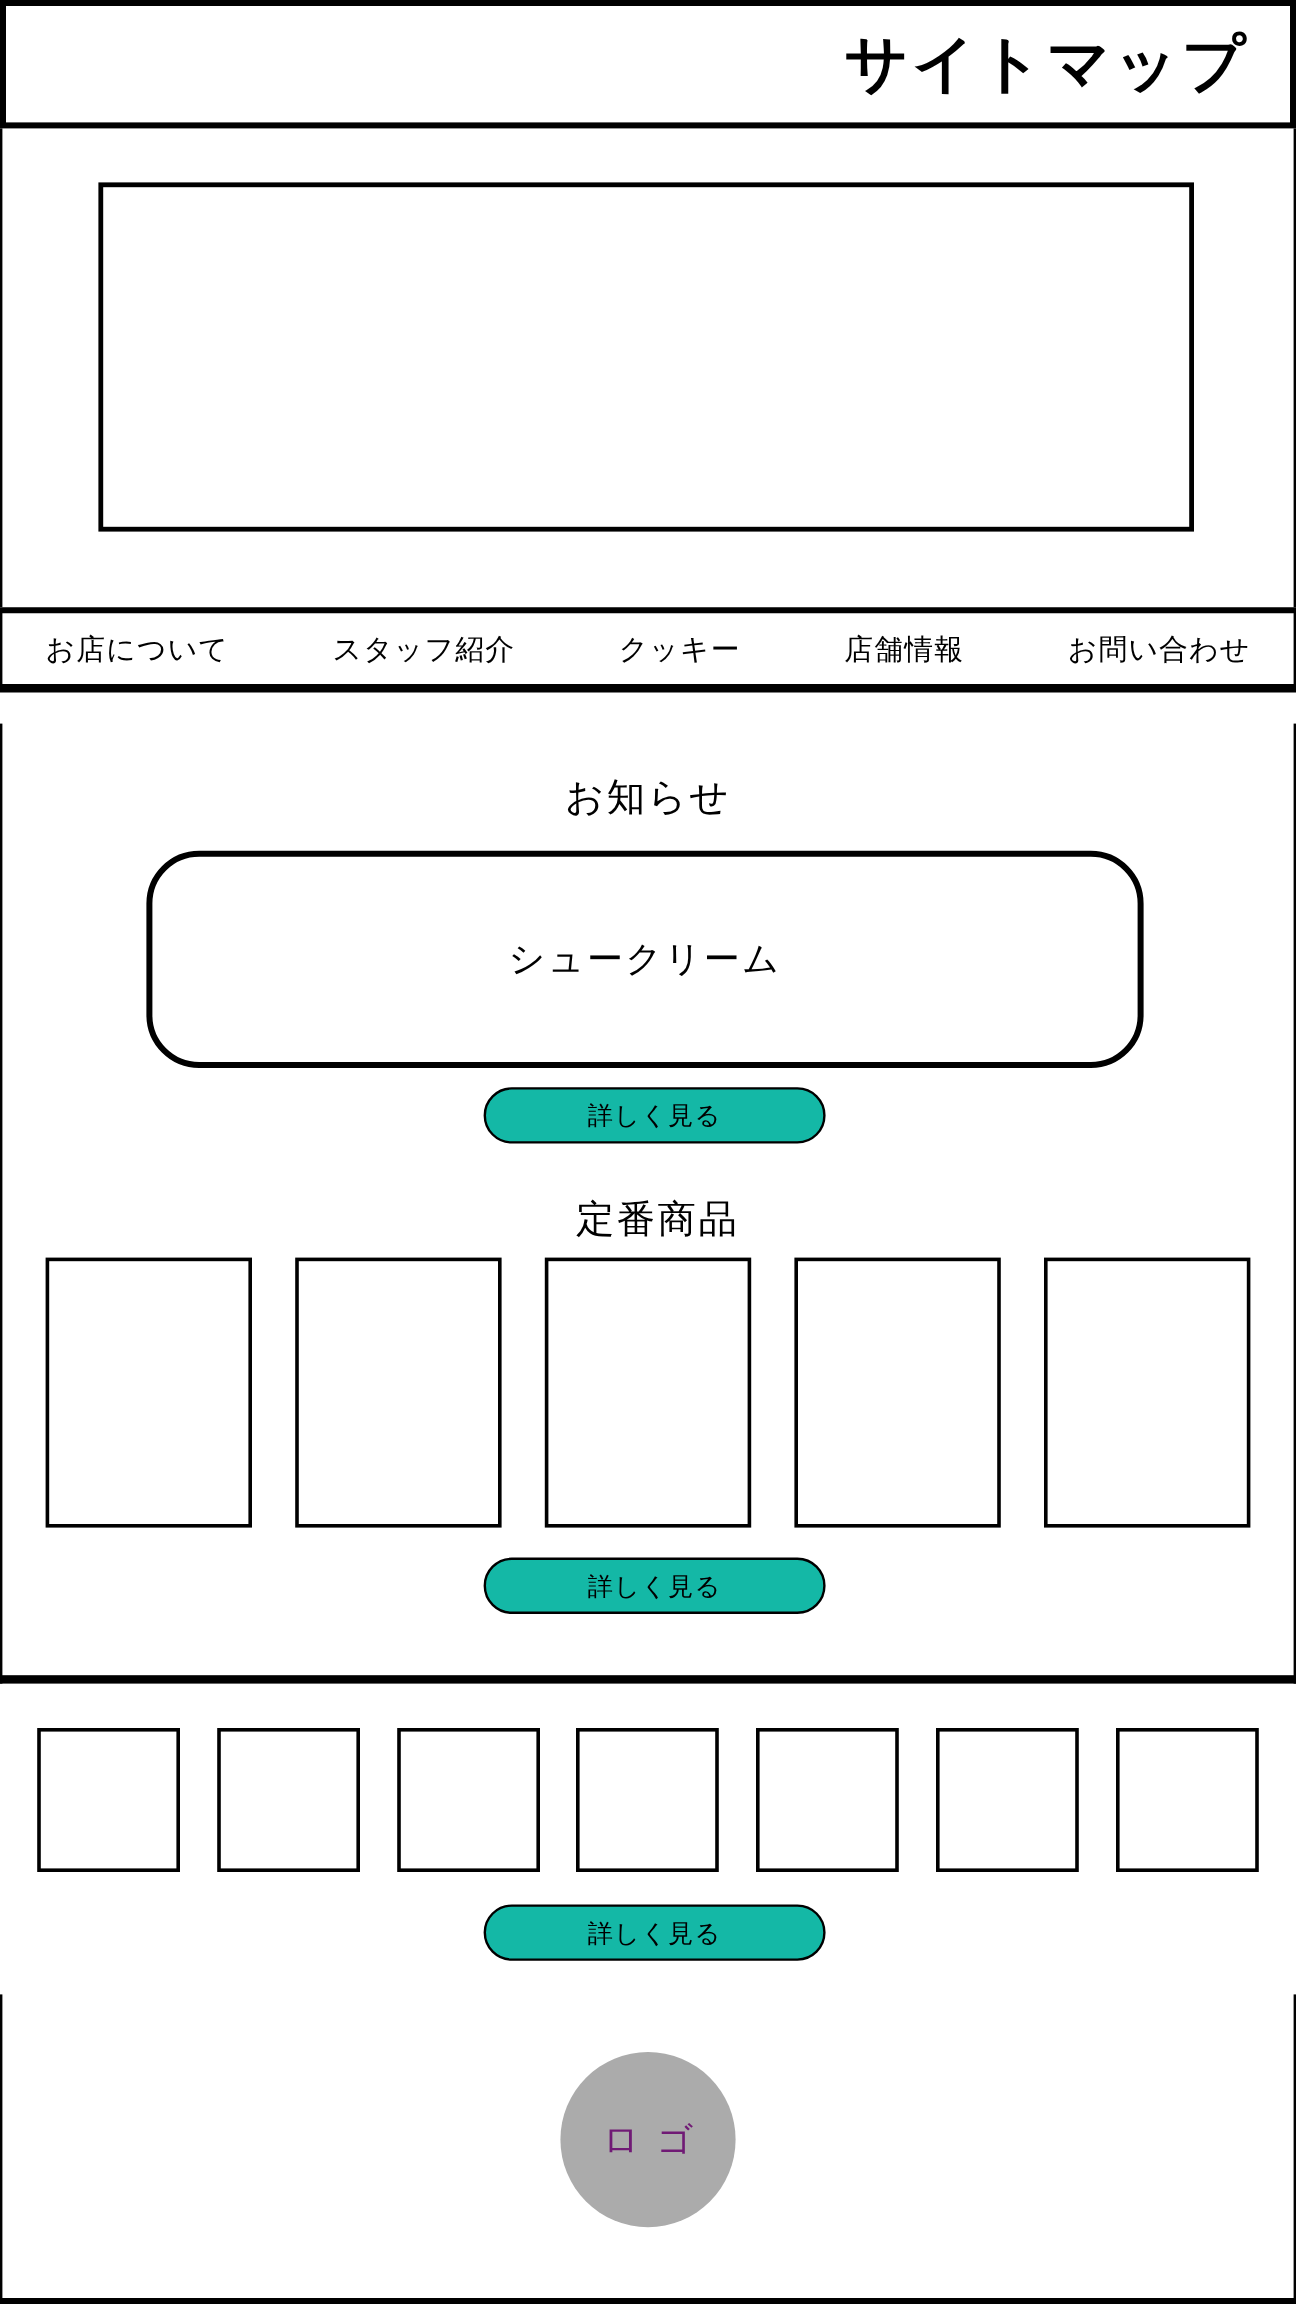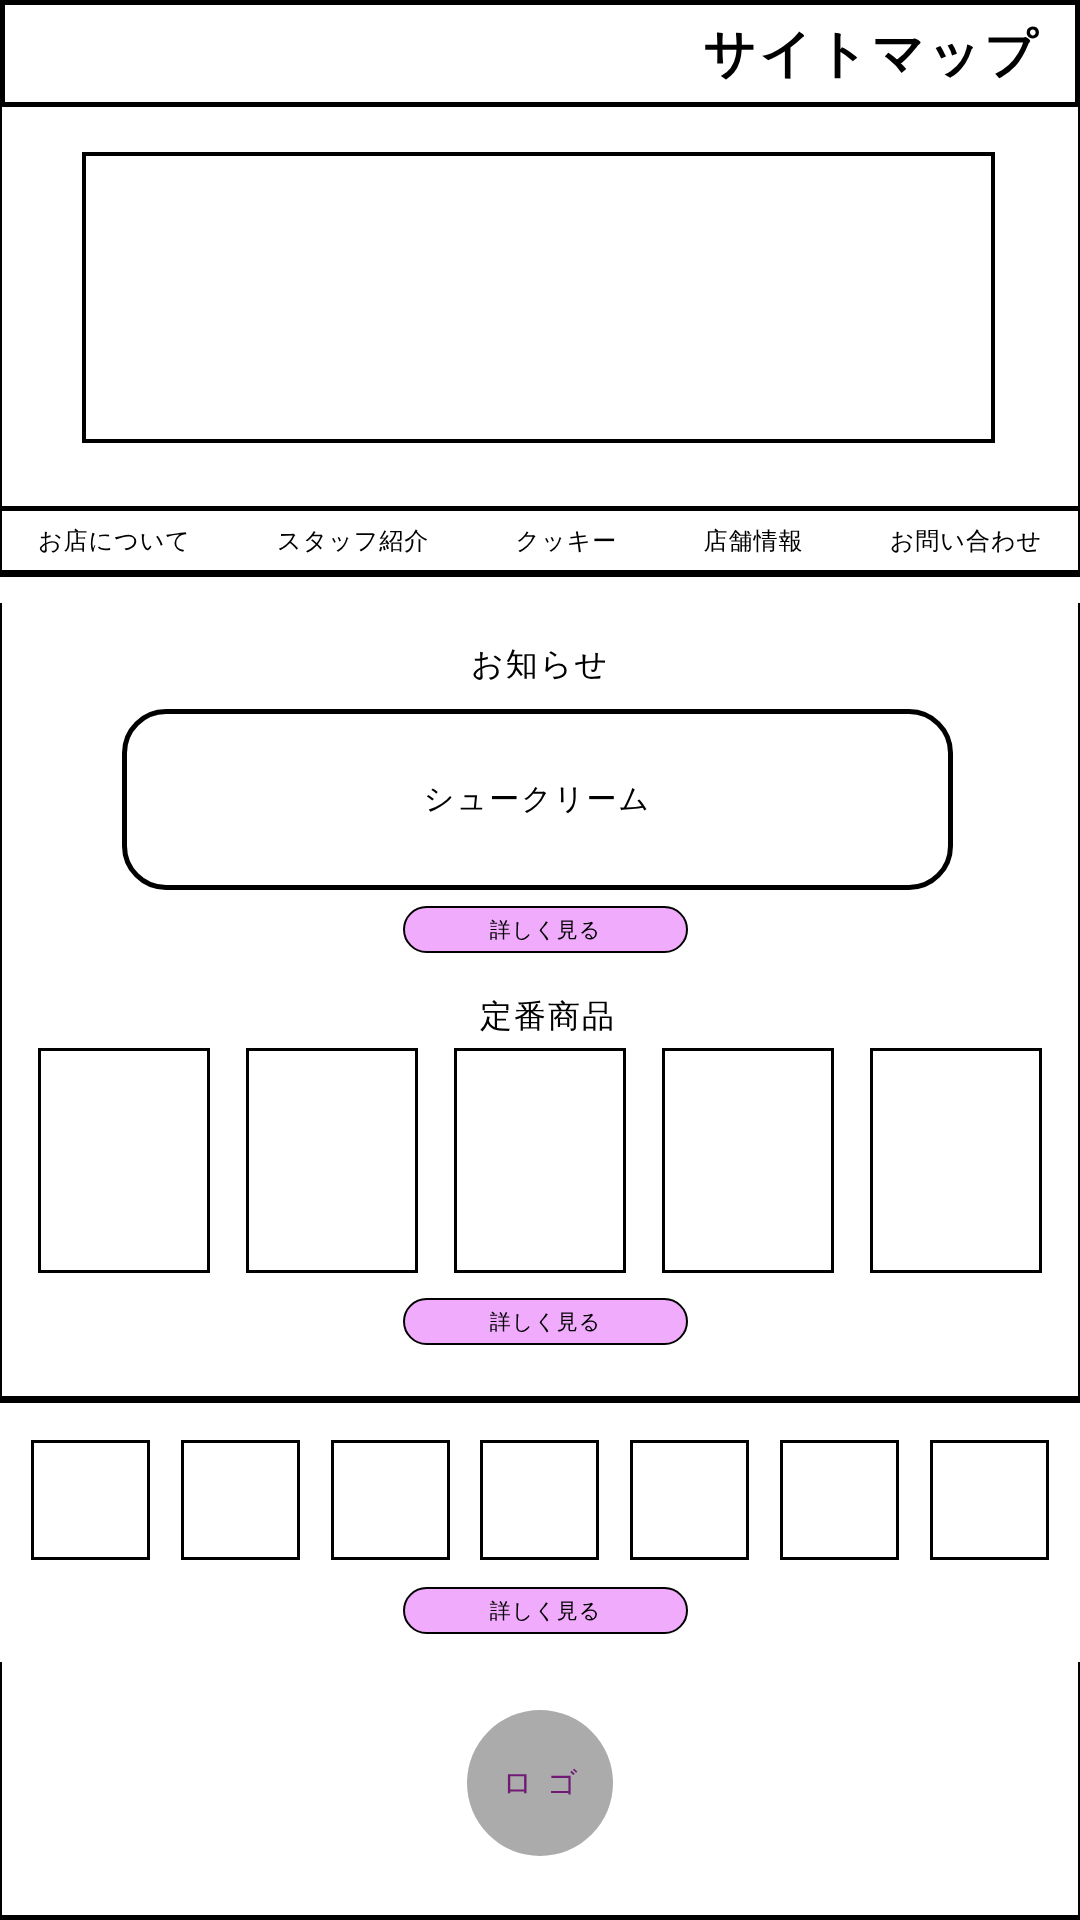--- a/index.html
+++ b/index.html
@@ -110,21 +110,21 @@
     font-size: 30px;
     letter-spacing: 2px;
   }
 
   .more-button {
     position: absolute;
     left: 401px;
     width: 285px; height: 47px;
     border: 2px solid #000;
     border-radius: 25px;
-    background: #f0abfc;
+    background: #14b8a6;
     display: flex;
     align-items: center;
     justify-content: center;
     font-size: 21px;
     letter-spacing: 1px;
     font-family: Liberation Serif, serif;
     cursor: pointer;
     padding: 0;
   }
   .more-button-1 { top: 303px; }

